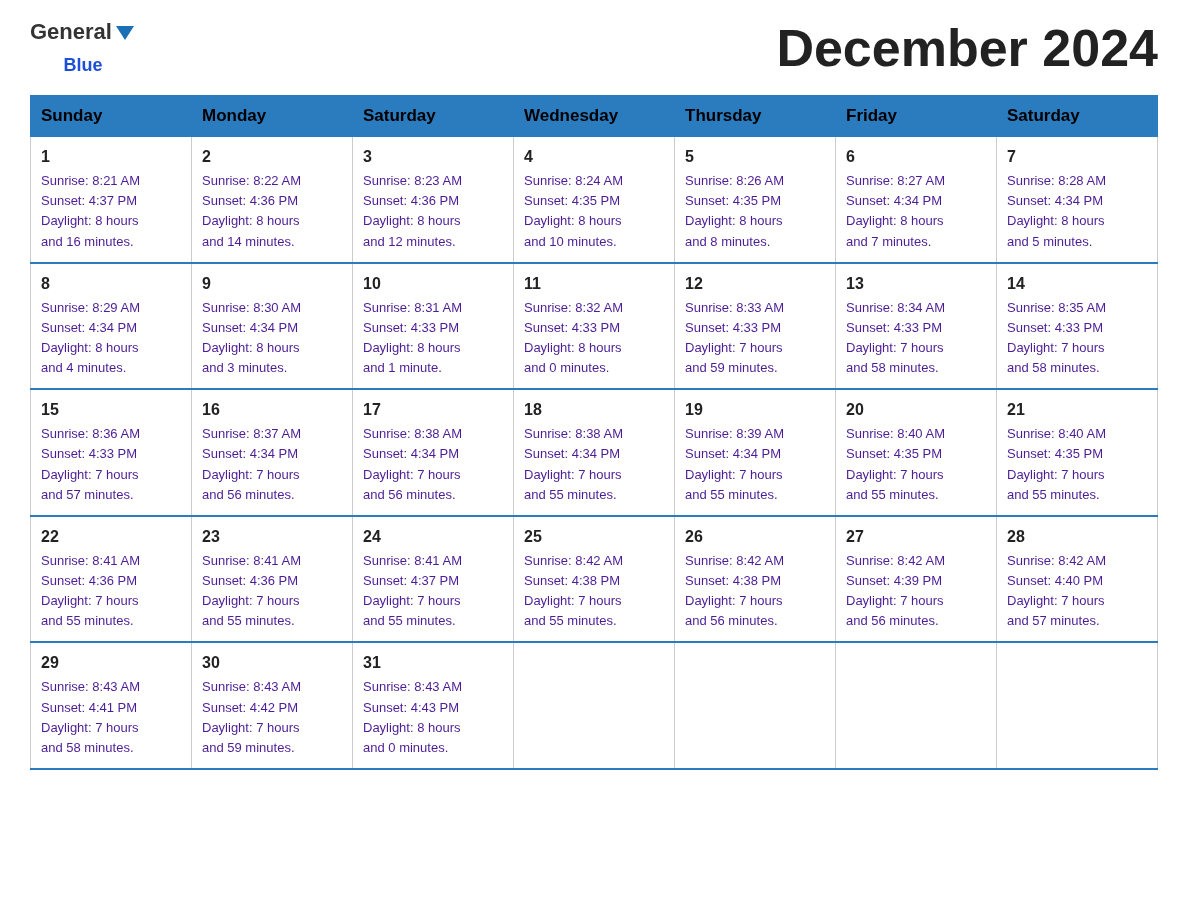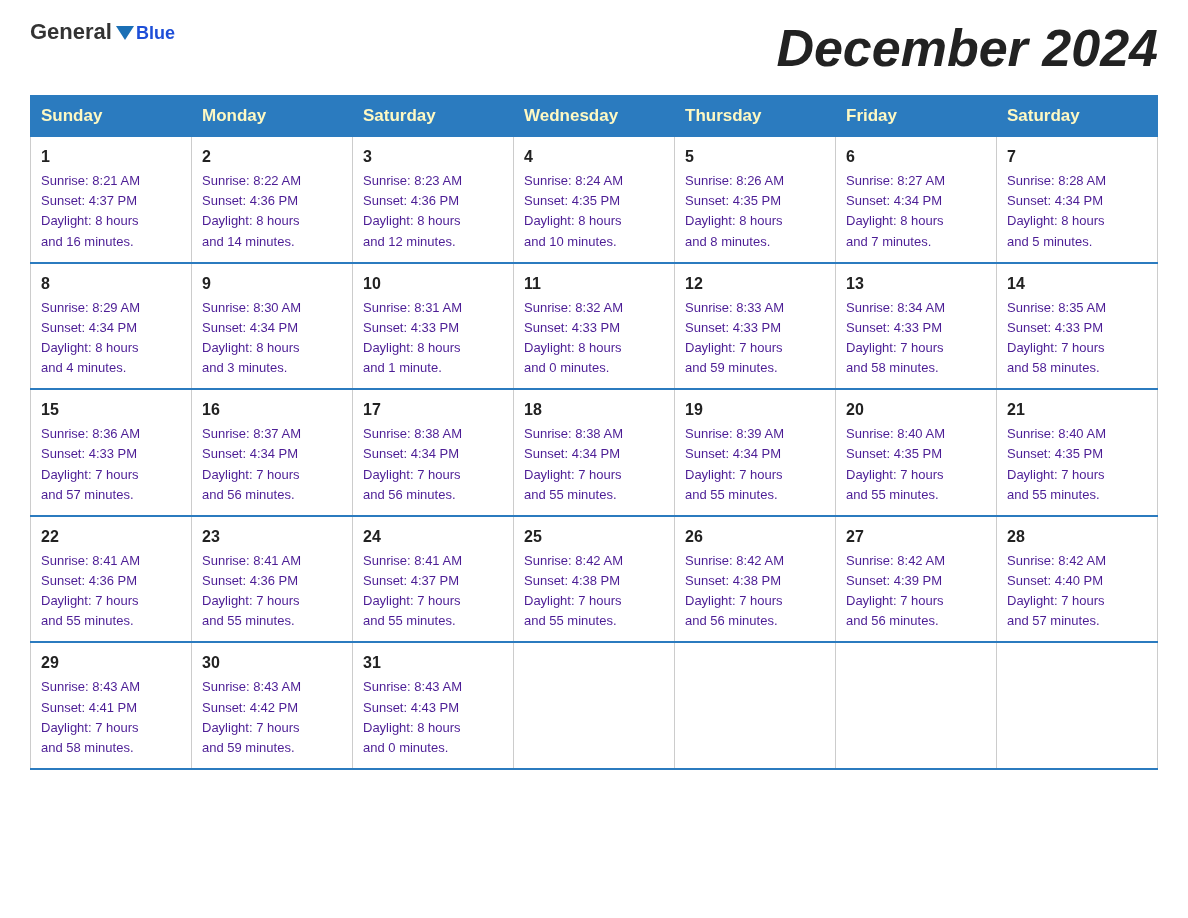--- a/index.html
+++ b/index.html
@@ -11,56 +11,56 @@
       padding: 20px 30px;
     }
     .header {
       display: flex;
       justify-content: space-between;
       align-items: flex-start;
       margin-bottom: 18px;
     }
     .logo {
       display: flex;
-      flex-direction: row;
-      align-items: flex-end;
+      flex-direction: column;
+      align-items: center;
+      gap: 16px;
     }
     .logo-text {
       font-size: 22px;
       font-weight: bold;
       color: #333;
       line-height: 1.1;
     }
     .logo-line {
       display: flex;
       align-items: center;
     }
     .title-block {
       text-align: center;
-      font-style: italic;
     }
     .month-title {
       font-size: 52px;
       font-weight: bold;
       color: #222;
       line-height: 1.1;
     }
     .subtitle {
       font-size: 22px;
       color: #444;
       margin-top: 4px;
     }
     table {
       width: 100%;
       border-collapse: collapse;
       table-layout: fixed;
     }
     thead tr th {
       background-color: #2b7bbf;
-      color: #fef9c3;
+      color: #000000;
       font-size: 17px;
       font-weight: bold;
       padding: 10px 10px;
       text-align: left;
       border: 1px solid #2b7bbf;
     }
     tbody tr td {
       vertical-align: top;
       padding: 8px 10px 10px 10px;
       border: 1px solid #ccc;

